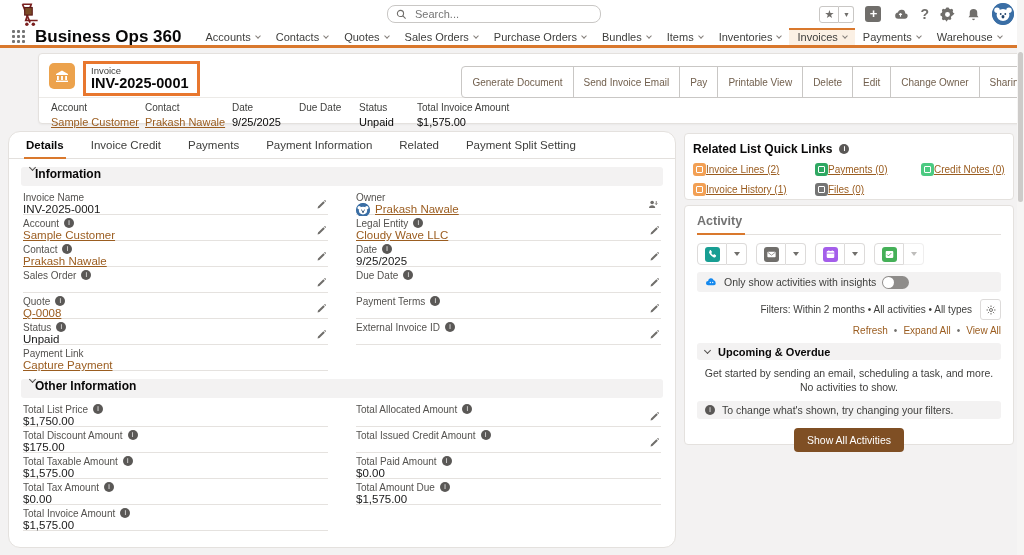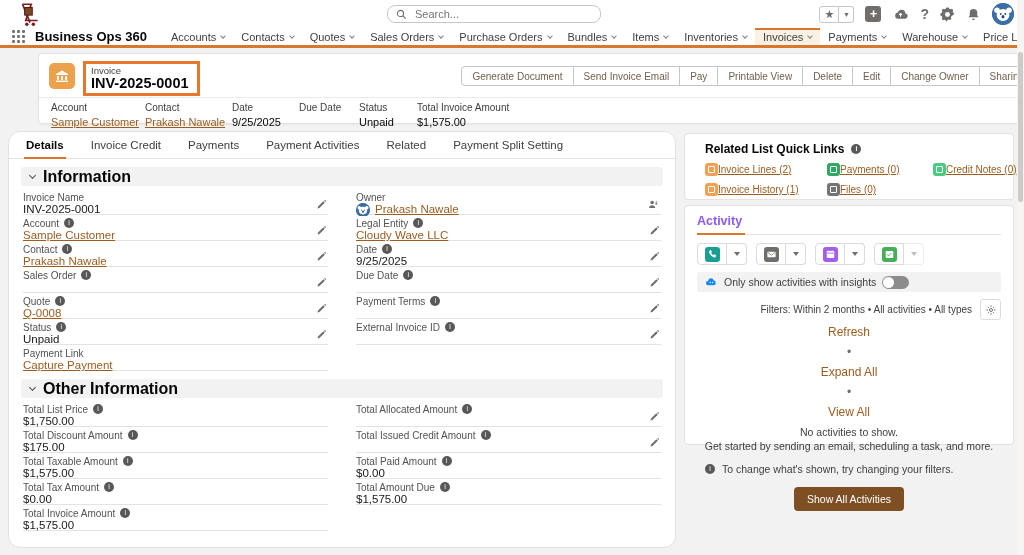--- a/index.html
+++ b/index.html
@@ -25,101 +25,101 @@
   .plus-btn { width:16px; height:16px; background:#706e6b; border-radius:3px; color:#fff;
     font-size:13px; line-height:15px; text-align:center; font-weight:bold; }
   .help-q { font-size:14px; color:#706e6b; font-weight:bold; }
   .avatar { width:22px; height:22px; border-radius:50%; background:#3a6ea5; overflow:hidden; }
   
   .navbar { position:absolute; top:28px; left:0; width:1024px; height:17px; background:#fff;
     display:flex; align-items:center; font-size:11px; color:#3e3e3c; padding-left:12px; }
   .nav-accent { position:absolute; top:45px; left:0; width:1024px; height:3px; background:#D9782D; }
   .waffle { display:grid; grid-template-columns:repeat(3,3px); grid-gap:2px; margin-right:10px; }
   .waffle i { width:3px; height:3px; background:#747474; border-radius:1px; }
-  .app-name { font-size:13px; font-weight:bold; color:#080707; margin-right:16px; white-space:nowrap; }
+  .app-name { font-size:17px; font-weight:bold; color:#080707; margin-right:16px; white-space:nowrap; }
   .nav-item { display:flex; align-items:center; gap:5px; padding:0 8px; height:17px; white-space:nowrap; cursor:default;}
   .nav-item.active { background:#FBF0E4; box-shadow:inset 0 2px 0 #D9782D; }
   .chev { width:4px; height:4px; border-right:1.2px solid #847f7a; border-bottom:1.2px solid #847f7a;
     transform:rotate(45deg); margin-top:-2px; }
   .nav-pencil { margin-left:auto; margin-right:14px; }
   
   .record-card { position:absolute; top:53px; left:8px; width:1008px; height:71px; background:#fff;
     border:1px solid #e4e1de; border-radius:4px; box-shadow:0 1px 2px rgba(0,0,0,.04);margin-left:30px; }
   .rec-top { display:flex; align-items:flex-start; padding:7px 10px 0 10px; height:40px; }
   .entity-icon { width:26px; height:26px; border-radius:5px; background:#ECA24C; display:flex;
     align-items:center; justify-content:center; margin-top:2px; }
   .title-block { margin-left:8px; border:3px solid #E8772E; padding:0 8px 2px 5px; }
   .rec-entity { font-size:9.5px; color:#3e3e3c; margin-top:1px; }
   .rec-title { font-size:14.5px; font-weight:bold; color:#080707; line-height:15px; }
   .actions { margin-left:auto; display:flex; padding-top:5px; }
-  .btn { height:20px; padding:0 10px; background:#fff; border:1px solid #c9c7c5; font-size:10px;
+  .btn { height:32px; padding:0 10px; background:#fff; border:1px solid #c9c7c5; font-size:10px;
     color:#72604e; margin-left:-1px; font-family:"Liberation Sans", sans-serif; white-space:nowrap; }
   .btn:first-child { border-radius:4px 0 0 4px; }
   .btn:last-child { border-radius:0 4px 4px 0; }
   .rec-divider { border-top:1px solid #eceae7; margin-top:3px; }
   .hl-row { display:flex; padding:4px 12px 0 12px; }
   .hl { padding-right:8px; }
   .hl .hl-label { font-size:10px; color:#3e3e3c; margin-bottom:3px; white-space:nowrap;}
   .hl .hl-value { font-size:11px; color:#080707; white-space:nowrap;}
   .hl0{width:94px}.hl1{width:87px}.hl2{width:67px}.hl3{width:60px}.hl4{width:58px}
   a.lnk { color:#9B5D20; text-decoration:underline; cursor:pointer; }
   
   .details-card { position:absolute; top:131px; left:8px; width:668px; height:417px; background:#fff;
     border:1px solid #e4e1de; border-radius:12px; overflow:hidden; }
   .tabs { display:flex; gap:27px; padding:0 17px; height:27px; align-items:center;
     border-bottom:1px solid #e3e0dd; font-size:11.5px; color:#3e3e3c; }
   .tab { position:relative; height:27px; display:flex; align-items:center; white-space:nowrap; cursor:default;}
   .tab.active { font-weight:bold; color:#080707; }
   .tab.active::after { content:""; position:absolute; left:-2px; right:-2px; bottom:0; height:2px; background:#D9782D; }
   .section-bar { margin:8px 12px 0 12px; background:#f3f2f2; border-radius:3px; height:19px;
-    display:flex; align-items:center; gap:8px; padding:0 9px; font-size:16px; font-weight:bold; color:#080707; }
+    display:flex; padding:0 9px; font-size:12px; font-weight:bold; color:#080707; }
   .sec-chev { width:5px; height:5px; border-right:1.4px solid #514f4d; border-bottom:1.4px solid #514f4d;
     transform:rotate(45deg); margin-top:-2px; }
   .fields { display:flex; padding:3px 14px 0 14px; gap:28px; }
   .fcol { flex:1; min-width:0; }
   .field { position:relative; border-bottom:1px solid #e5e2df; padding:3px 0 2px 0; height:26px; }
   .f-label { font-size:10px; color:#54524f; display:flex; align-items:center; gap:5px; height:10px; white-space:nowrap;}
   .f-value { font-size:11.5px; height:13px; margin-top:1px; color:#181818; white-space:nowrap; overflow:hidden;}
   .info-dot { width:10px; height:10px; min-width:10px; border-radius:50%; background:#5a5856; color:#fff;
     font-size:7px; line-height:10px; text-align:center; font-style:normal; display:inline-block; }
   .pencil { position:absolute; right:2px; bottom:4px; }
   .owner-av { width:14px; height:14px; border-radius:50%; background:#2f669c; display:inline-block;
     vertical-align:middle; margin-right:5px; overflow:hidden;}
   
   .card-links { position:absolute; top:133px; left:684px; width:330px; height:67px; background:#fff;
-    border:1px solid #e4e1de; border-radius:4px; padding:8px 20px; }
+    border:1px solid #e4e1de; border-radius:4px; padding:8px 8px; }
   .cl-title { font-size:12px; font-weight:bold; color:#080707; display:flex; align-items:center; gap:7px; }
   .cl-grid { margin-top:7px; display:grid; grid-template-columns:122px 106px 96px; grid-row-gap:7px; }
   .cl-item { display:flex; align-items:center; gap:0; font-size:10px; white-space:nowrap; }
   .cl-ic { width:13px; height:13px; min-width:13px; border-radius:3px; display:flex; align-items:center; justify-content:center; }
   .cl-ic i { display:block; width:7px; height:7px; border:1.2px solid #fff; border-radius:1px; }
   .card-activity { position:absolute; top:205px; left:684px; width:330px; height:240px; background:#fff;
     border:1px solid #e4e1de; border-radius:4px; }
   .act-title { margin:0 12px; padding:8px 0 6px 0; border-bottom:1px solid #e3e0dd; position:relative;
-    font-size:12.5px; font-weight:bold; color:#8b5cf6; }
+    font-size:12.5px; font-weight:bold; color:#737373; }
   .act-title::after { content:""; position:absolute; left:0; bottom:-1px; width:48px; height:2px; background:#D9782D; }
   .composer { display:flex; gap:9px; padding:8px 12px 7px 12px; }
   .comp-group { display:flex; }
   .comp-btn { width:30px; height:22px; border:1px solid #dddbda; border-radius:4px 0 0 4px; background:#fff;
     display:flex; align-items:center; justify-content:center; }
   .comp-ic { width:15px; height:15px; border-radius:3px; display:flex; align-items:center; justify-content:center; }
   .comp-caret { width:20px; height:22px; border:1px solid #dddbda; border-left:none; border-radius:0 4px 4px 0;
     background:#fff; display:flex; align-items:center; justify-content:center; }
   .comp-caret.disabled { opacity:.45; }
   .caret-glyph { width:0; height:0; border-left:3.5px solid transparent; border-right:3.5px solid transparent;
     border-top:4px solid #706e6b; }
   .insights-bar { margin:0 12px; background:#f3f2f2; border-radius:3px; height:20px; display:flex;
     align-items:center; gap:6px; padding:0 8px; font-size:10.5px; color:#3e3e3c; }
   .toggle { width:27px; height:13px; border-radius:8px; background:#929070; background:#8e8c8a; position:relative; }
   .toggle i { position:absolute; left:1px; top:1px; width:11px; height:11px; border-radius:50%; background:#fff; display:block;}
   .filters-row { display:flex; justify-content:flex-end; align-items:center; gap:8px; margin:7px 12px 0 12px;
     font-size:10px; color:#3e3e3c; }
   .gear-btn { width:21px; height:21px; border:1px solid #dddbda; border-radius:3px; background:#fff;
     display:flex; align-items:center; justify-content:center; }
-  .act-links { display:flex; justify-content:flex-end; align-items:center; gap:6px; margin:5px 12px 0 12px; font-size:12px;flex-direction:column; }
+  .act-links { display:flex; justify-content:flex-end; align-items:center; gap:6px; margin:5px 12px 0 12px; font-size:10px; }
   .dot-sep { color:#706e6b; }
   .upc-bar { margin:7px 12px 0 12px; background:#f3f2f2; border-radius:3px; height:17px; display:flex;
     align-items:center; gap:8px; padding:0 8px; font-size:11px; font-weight:bold; color:#080707; }
   .empty-txt { text-align:center; font-size:10.5px; color:#3e3e3c; margin-top:6px; line-height:14px; }
   .tip-bar { margin:7px 12px 0 12px; background:#f3f2f2; border-radius:3px; min-height:18px; display:flex;
     align-items:center; gap:7px; padding:2px 8px; font-size:10.5px; color:#3e3e3c; }
   .show-all { display:block; margin:9px auto 0 auto; background:#7F4F24; color:#fff; border:none;
     border-radius:4px; font-size:10.5px; padding:6px 13px; font-family:"Liberation Sans", sans-serif; }
   
   .scroll-track { position:absolute; right:0; top:0; width:7px; height:555px; background:#f6f5f4; }
@@ -357,21 +357,21 @@
       <div class="hl-value">$1,575.00</div>
     </div>
   </div>
 </div>
 
 <div class="details-card">
   <div class="tabs">
     <span class="tab active">Details</span>
     <span class="tab">Invoice Credit</span>
     <span class="tab">Payments</span>
-    <span class="tab">Payment Activities</span>
+    <span class="tab">Payment Information</span>
     <span class="tab">Related</span>
     <span class="tab">Payment Split Setting</span>
   </div>
 
   <div class="section-bar">
     <span class="sec-chev"></span>
     <span>Information</span>
   </div>
 
   <div class="fields">
@@ -703,24 +703,28 @@
   </div>
 
   <div class="act-links">
     <a class="lnk" style="text-decoration:none">Refresh</a>
       <span class="dot-sep">•</span>
     <a class="lnk" style="text-decoration:none">Expand All</a>
       <span class="dot-sep">•</span>
     <a class="lnk" style="text-decoration:none">View All</a>
   </div>
 
+  <div class="upc-bar">
+    <span class="sec-chev"></span>
+    <span>Upcoming &amp; Overdue</span>
+  </div>
 
   <div class="empty-txt">
+    <div>Get started by sending an email, scheduling a task, and more.</div>
     <div>No activities to show.</div>
-    <div>Get started by sending an email, scheduling a task, and more.</div>
   </div>
 
   <div class="tip-bar">
     <i class="info-dot">i</i>
     <span>To change what's shown, try changing your filters.</span>
   </div>
 
   <button class="show-all">Show All Activities</button>
 </div>
 

